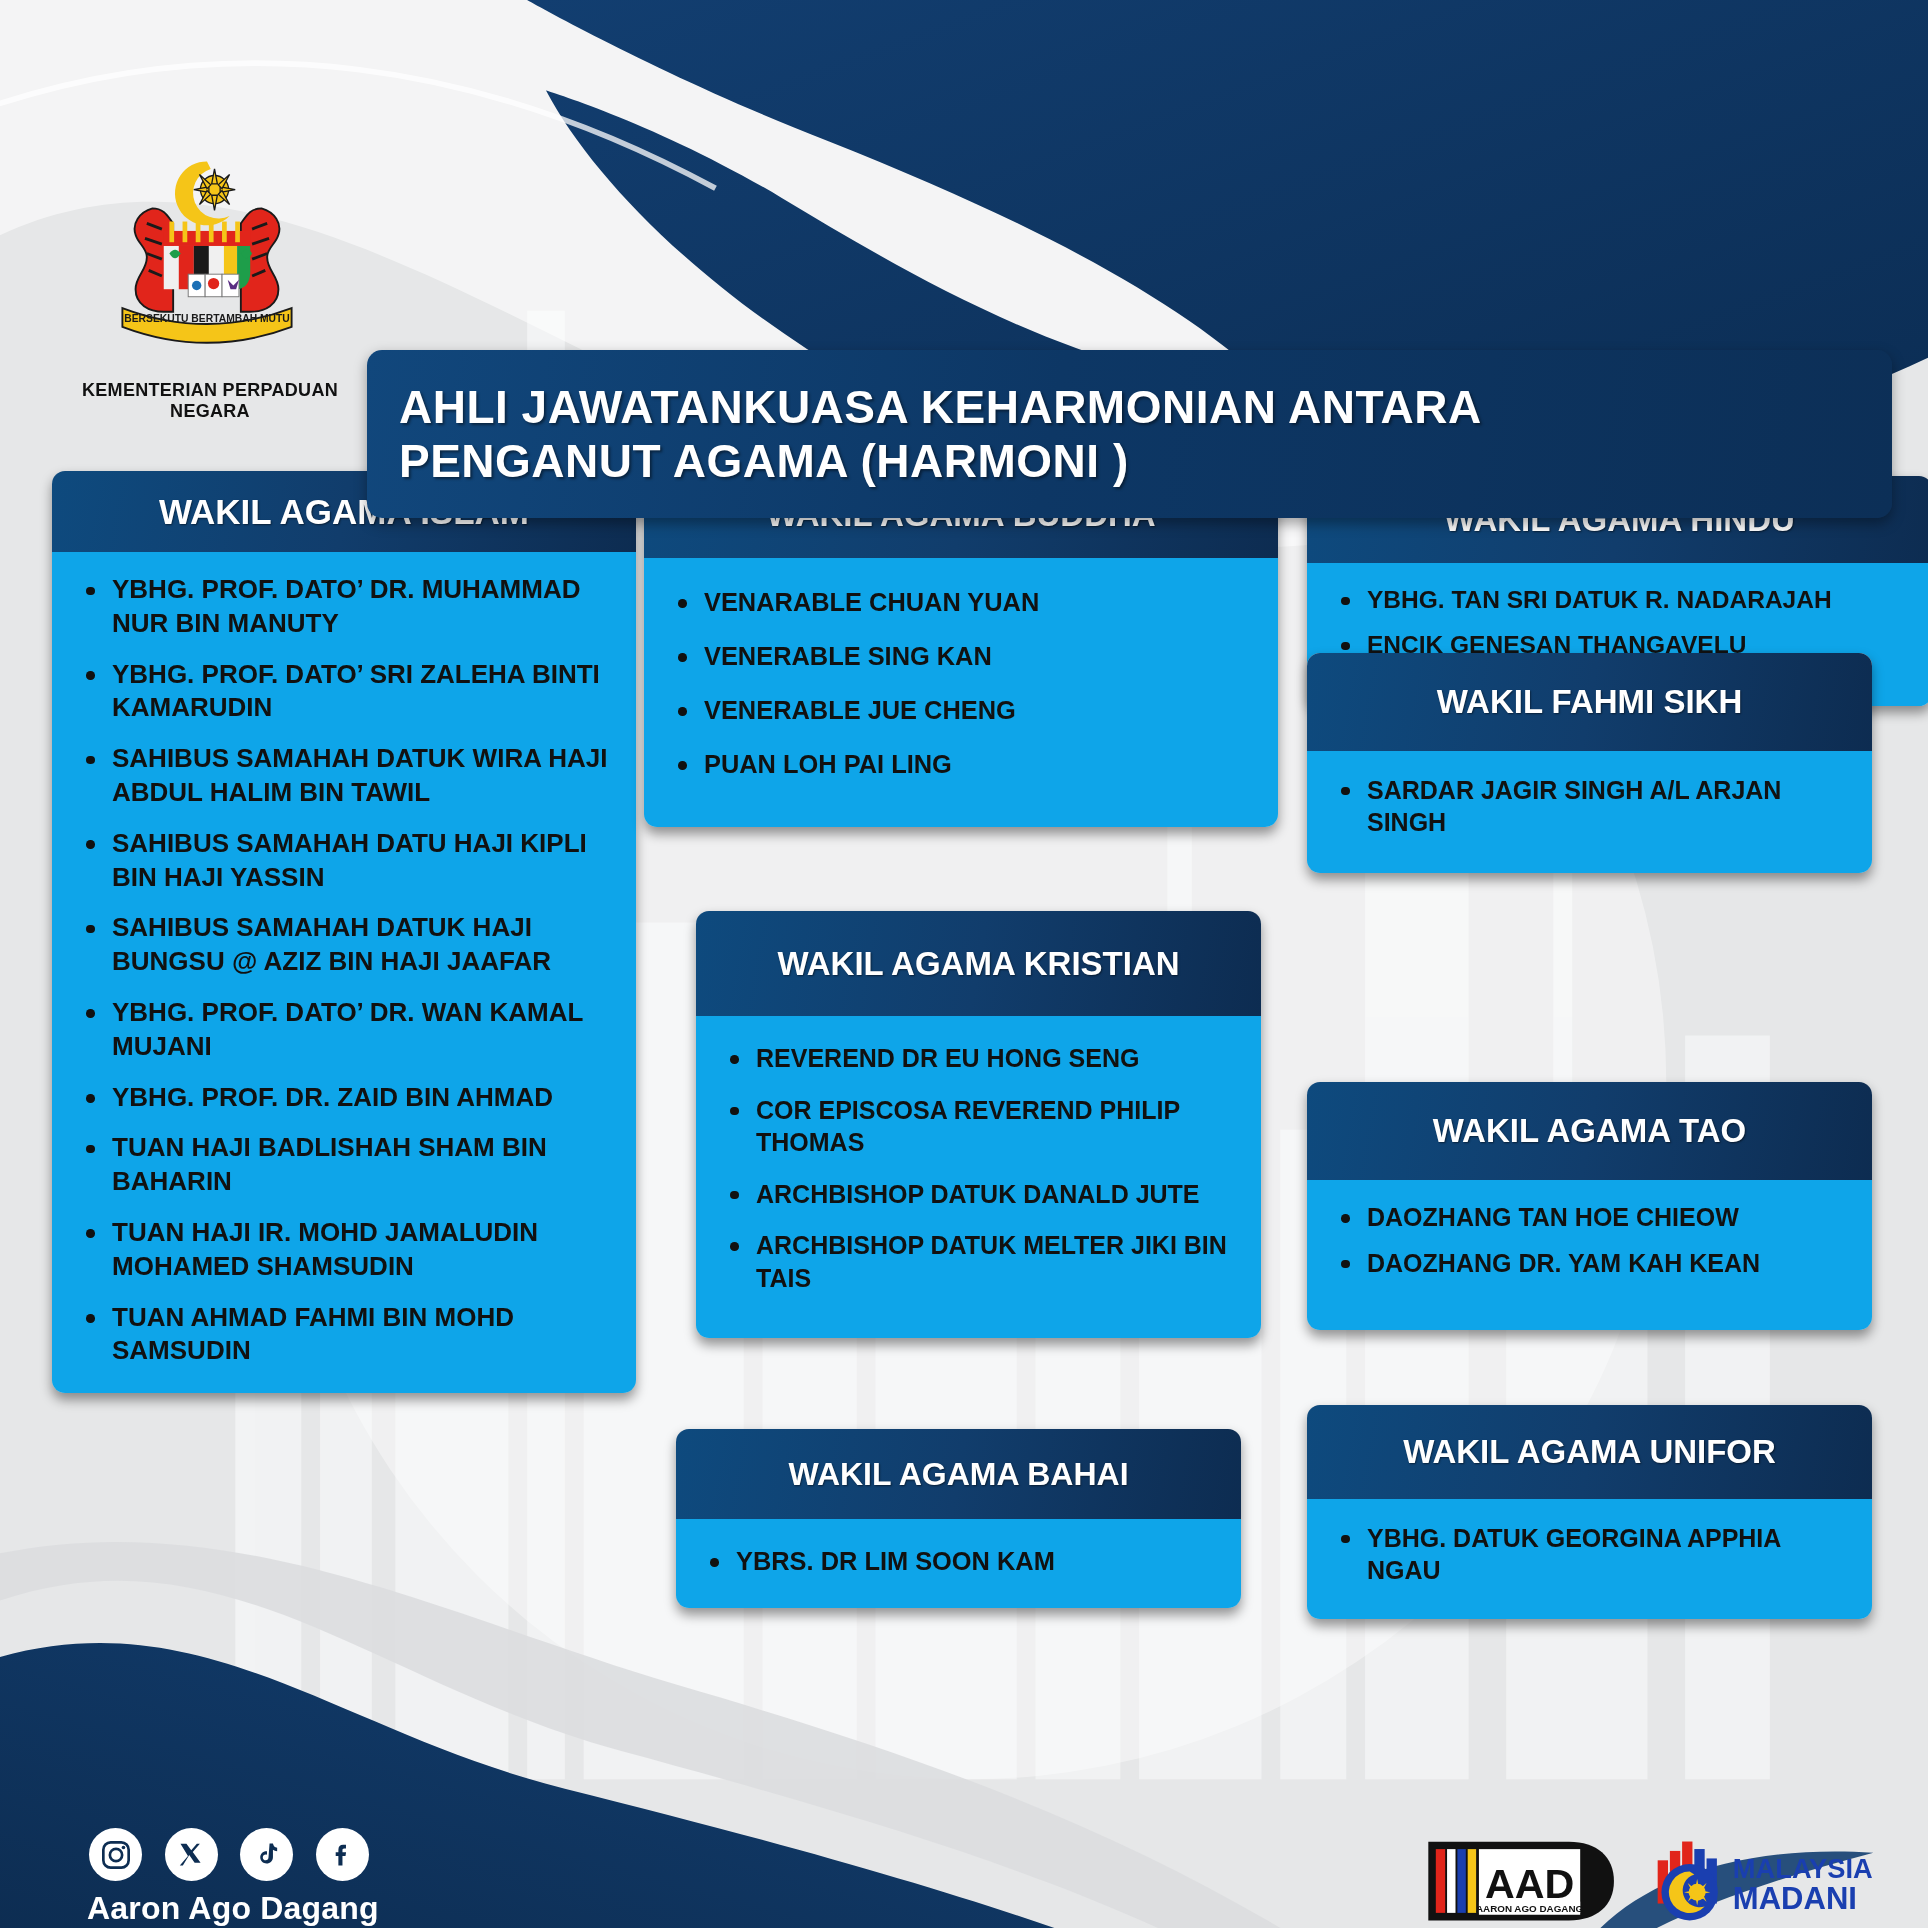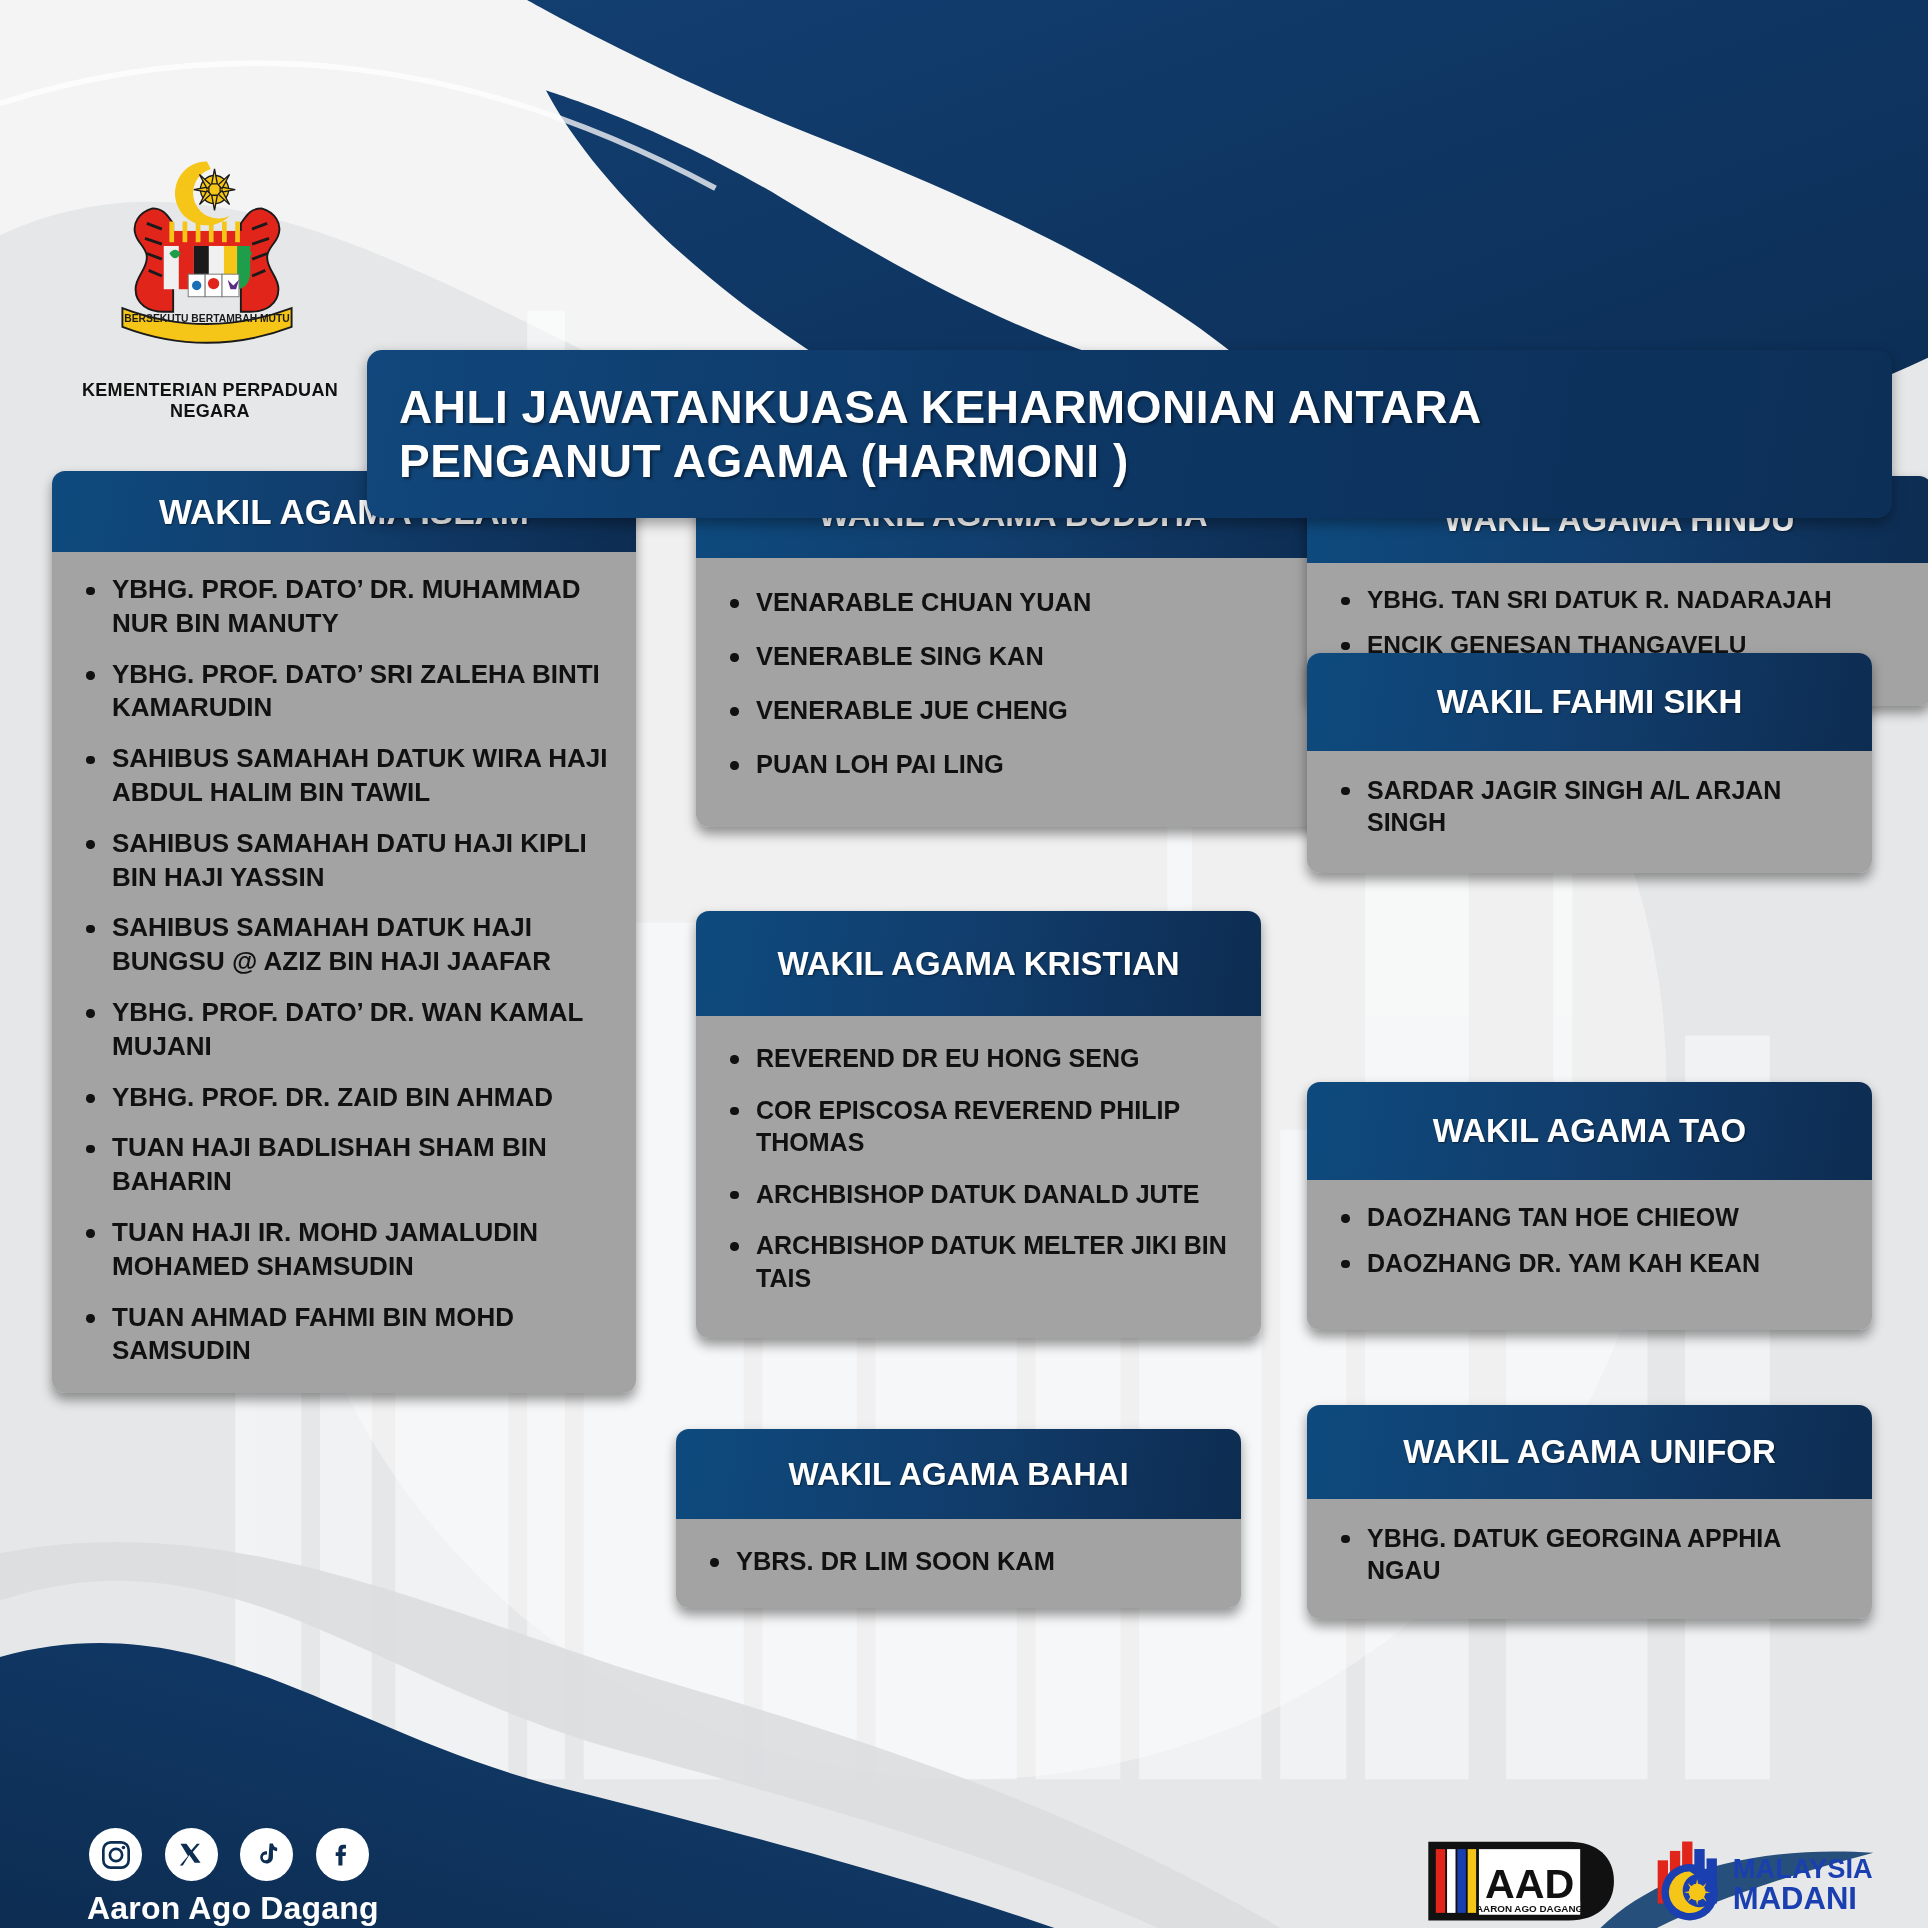--- a/index.html
+++ b/index.html
@@ -41,42 +41,42 @@
     background:#e4e4e4;
     z-index:5;
   }
   .card-head{
     background:linear-gradient(100deg,#0e4a7e 0%,#113d6c 50%,#0d2c51 100%);
     color:#fff;text-align:center;font-weight:bold;
     display:flex;align-items:center;justify-content:center;
     text-shadow:0.9px 0.9px 1.9px rgba(0,0,0,.5);
   }
   .card-body{
-    background:#a3a3a3;
+    background:#0ea5e9;
     padding:21px 24.5px 24.5px 17px;
   }
   .card-body ul{margin:0;padding:0;list-style:none;}
   .card-body li{
     position:relative;padding-left:43px;
     font-weight:bold;color:#111;
     margin-bottom:17px;line-height:1.30;
   }
   .card-body li:last-child{margin-bottom:0;}
   .card-body li::before{
     content:"";position:absolute;left:17px;top:.52em;
     width:8.5px;height:8.5px;border-radius:50%;background:#111;
   }
 
   
   #card-islam{left:52px;top:471px;width:584px;}
   #card-islam .card-head{height:81px;font-size:35px;}
   #card-islam .card-body{min-height:603px;}
   #card-islam li{font-size:26px;}
 
-  #card-buddha{left:696px;top:471px;width:634px;}
+  #card-buddha{left:644px;top:471px;width:634px;}
   #card-buddha .card-head{height:87px;font-size:33px;}
   #card-buddha .card-body{padding-top:28px;min-height:165px;}
   #card-buddha li{font-size:25.4px;margin-bottom:21px;}
 
   #card-kristian{left:696px;top:911px;width:565px;}
   #card-kristian .card-head{height:105px;font-size:33px;}
   #card-kristian .card-body{padding-top:26px;min-height:224px;}
   #card-kristian li{font-size:25px;margin-bottom:19px;}
 
   #card-bahai{left:676px;top:1429px;width:565px;}

